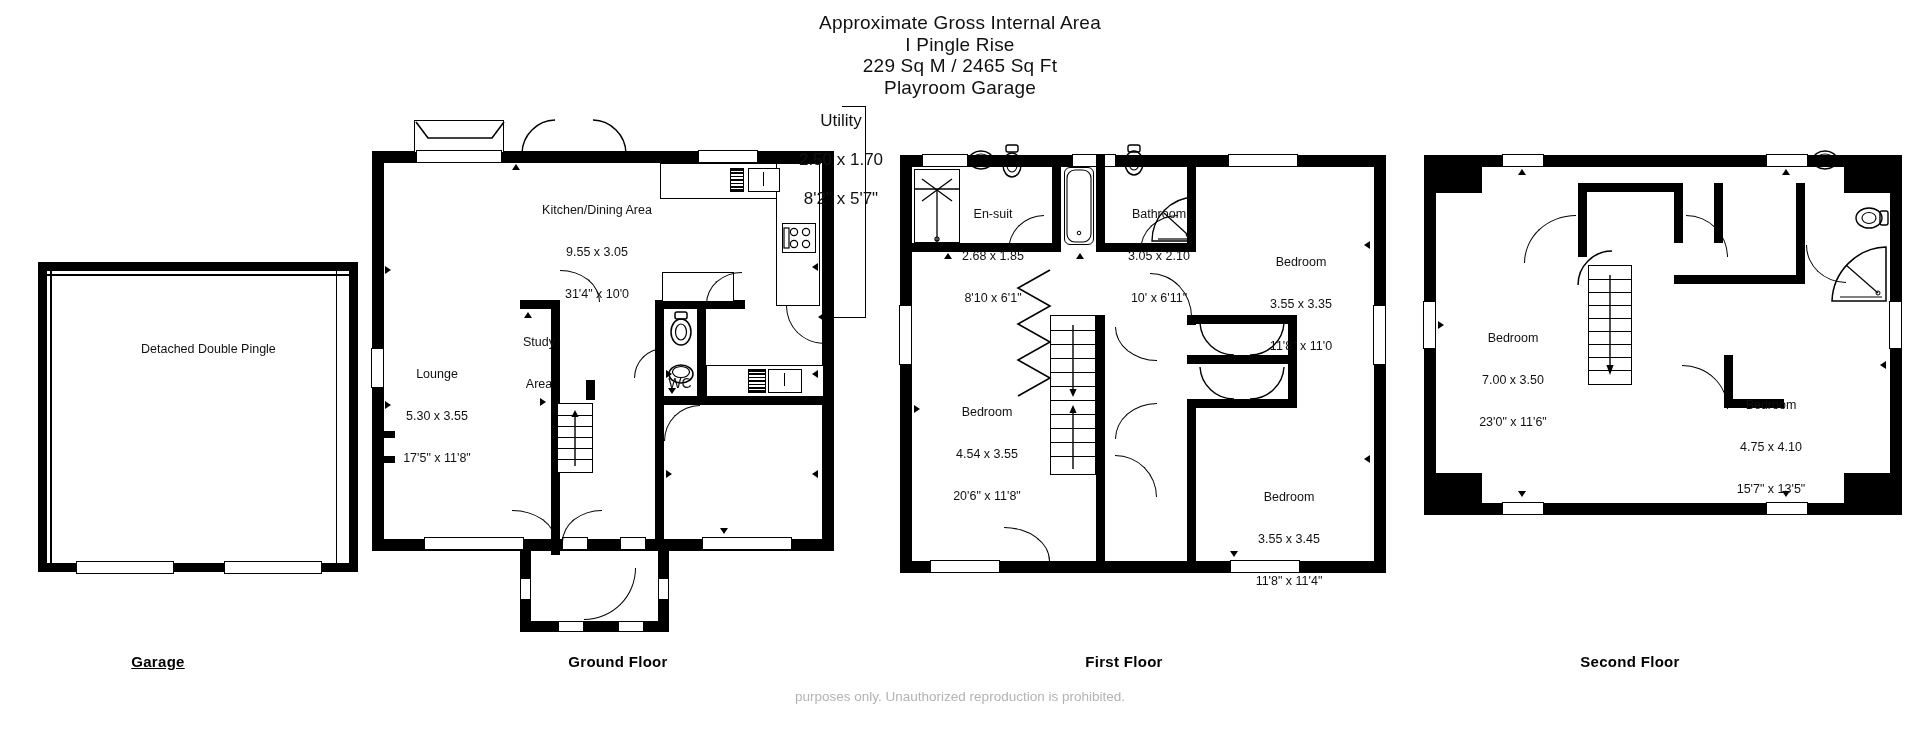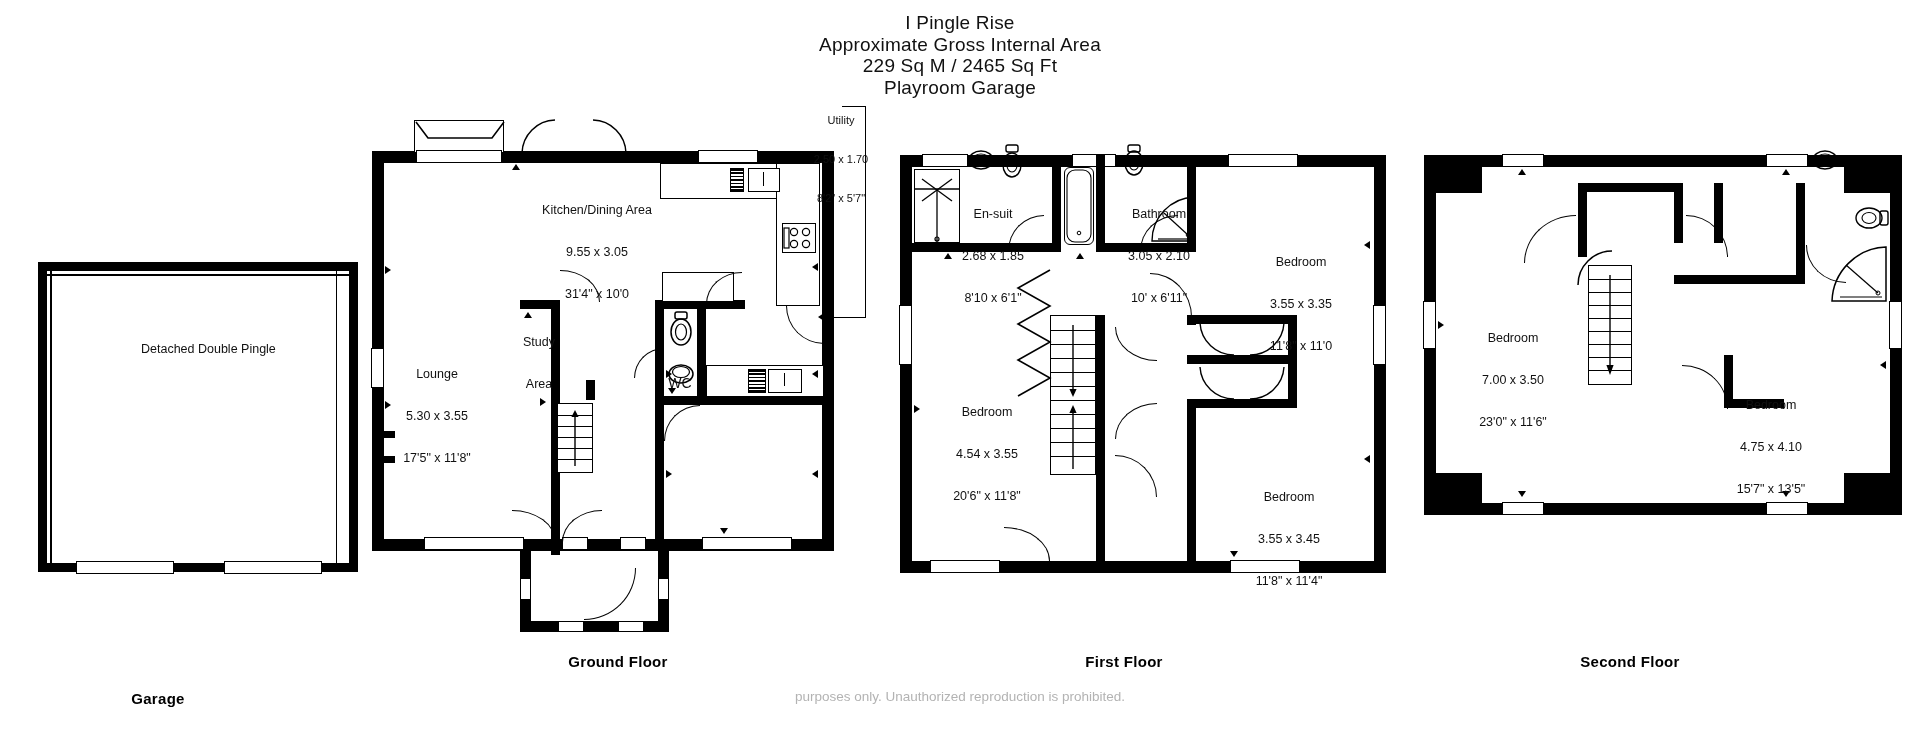--- a/index.html
+++ b/index.html
@@ -35,21 +35,21 @@
 
   
   .plan{position:absolute;}
   .w{position:absolute;background:#000;}            
   .win{position:absolute;background:#fff;border:1.5px solid #000;box-sizing:border-box;} 
   .room-label{
     position:absolute;text-align:center;
     font-size:12.5px;line-height:14px;white-space:pre;color:#111;
   }
   .dim-label{
-    position:absolute;text-align:center;font-size:11px;line-height:13px;
+    position:absolute;text-align:center;font-size:17px;line-height:13px;
     white-space:pre;color:#111;
   }
   .leader{position:absolute;border-left:1.4px solid #000;}
   .leader-h{position:absolute;border-top:1.4px solid #000;}
 
   
   .door{position:absolute;border:1.4px solid #000;background:transparent;box-sizing:border-box;}
   .door.tl{border-width:1.4px 0 0 1.4px;border-top-left-radius:100%;}
   .door.tr{border-width:1.4px 1.4px 0 0;border-top-right-radius:100%;}
   .door.bl{border-width:0 0 1.4px 1.4px;border-bottom-left-radius:100%;}
@@ -73,22 +73,22 @@
      repeating-linear-gradient(0deg,#000 0 1.6px,#fff 1.6px 3.4px);}
   .line{position:absolute;background:#000;}
   svg.ov{position:absolute;overflow:visible;}
 </style>
 </head>
 <body>
 
 <div class="stage">
 
   <div class="title-block">
+    <div>Approximate Gross Internal Area</div>
     <div>I Pingle Rise</div>
-    <div>Approximate Gross Internal Area</div>
     <div>229 Sq M / 2465 Sq Ft</div>
     <div>Playroom Garage</div>
   </div>
 
   <div class="plan" style="left:38px;top:262px;width:320px;height:310px;">
 
     <div class="w" style="left:0;top:0;width:320px;height:9px;"></div>
     <div class="w" style="left:0;top:0;width:9px;height:310px;"></div>
     <div class="w" style="left:311px;top:0;width:9px;height:310px;"></div>
     <div class="w" style="left:0;top:301px;width:320px;height:9px;"></div>
@@ -97,21 +97,21 @@
     <div class="line" style="left:12px;top:9px;width:1.6px;height:292px;"></div>
     <div class="line" style="left:297.5px;top:9px;width:1.6px;height:292px;"></div>
 
     <div class="win" style="left:38px;top:299px;width:98px;height:13px;"></div>
     <div class="win" style="left:186px;top:299px;width:98px;height:13px;"></div>
 
     <div class="room-label" style="left:20px;top:66px;width:280px;">
       <span>Detached Double Pingle</span>
     </div>
   </div>
-  <div class="floor-caption" style="left:98px;top:690px;width:120px;">
+  <div class="floor-caption" style="left:98px;top:653px;width:120px;text-decoration:underline;">
     <span>Garage</span>
   </div>
 
   <div class="plan" style="left:372px;top:120px;width:490px;height:520px;">
 
     <div class="w" style="left:0;top:31px;width:462px;height:12px;"></div>
     <div class="w" style="left:0;top:31px;width:12px;height:400px;"></div>
     <div class="w" style="left:450px;top:31px;width:12px;height:400px;"></div>
     <div class="w" style="left:0;top:419px;width:462px;height:12px;"></div>
 

